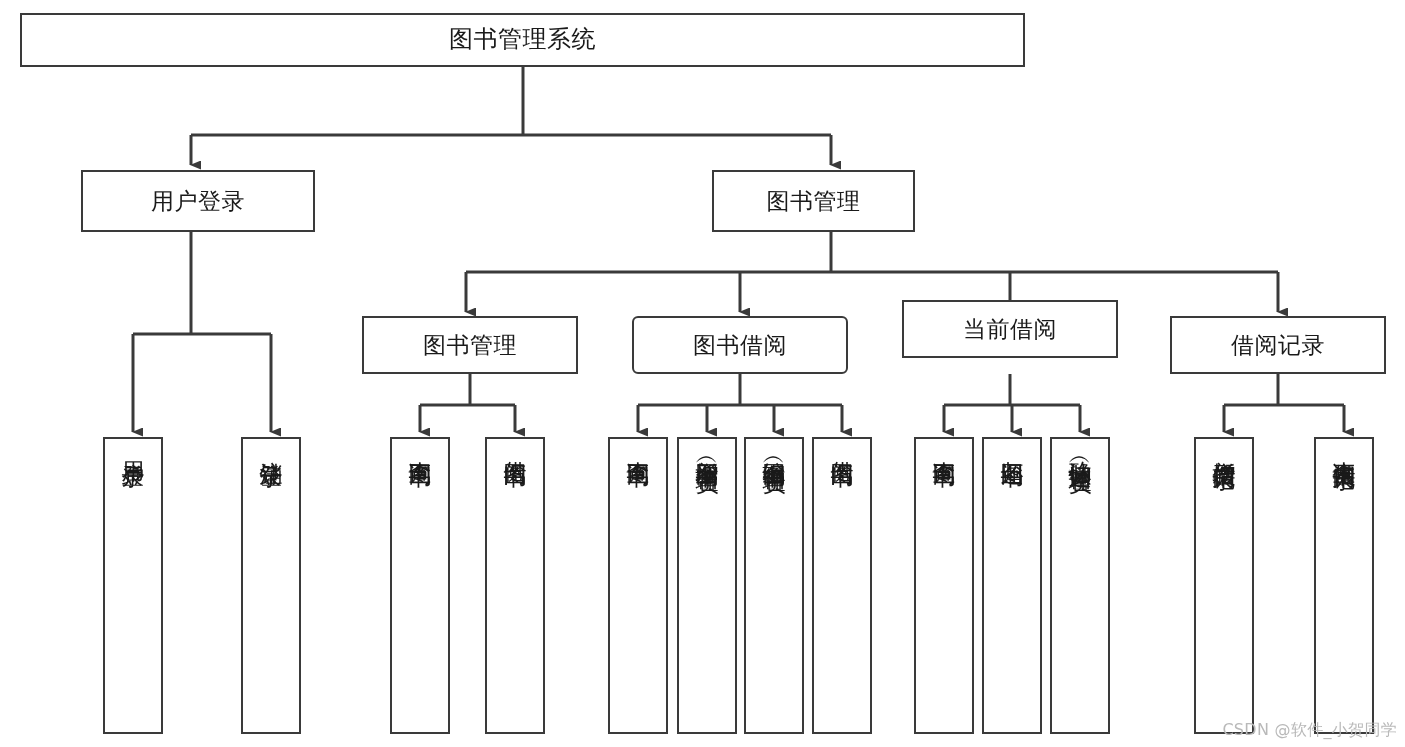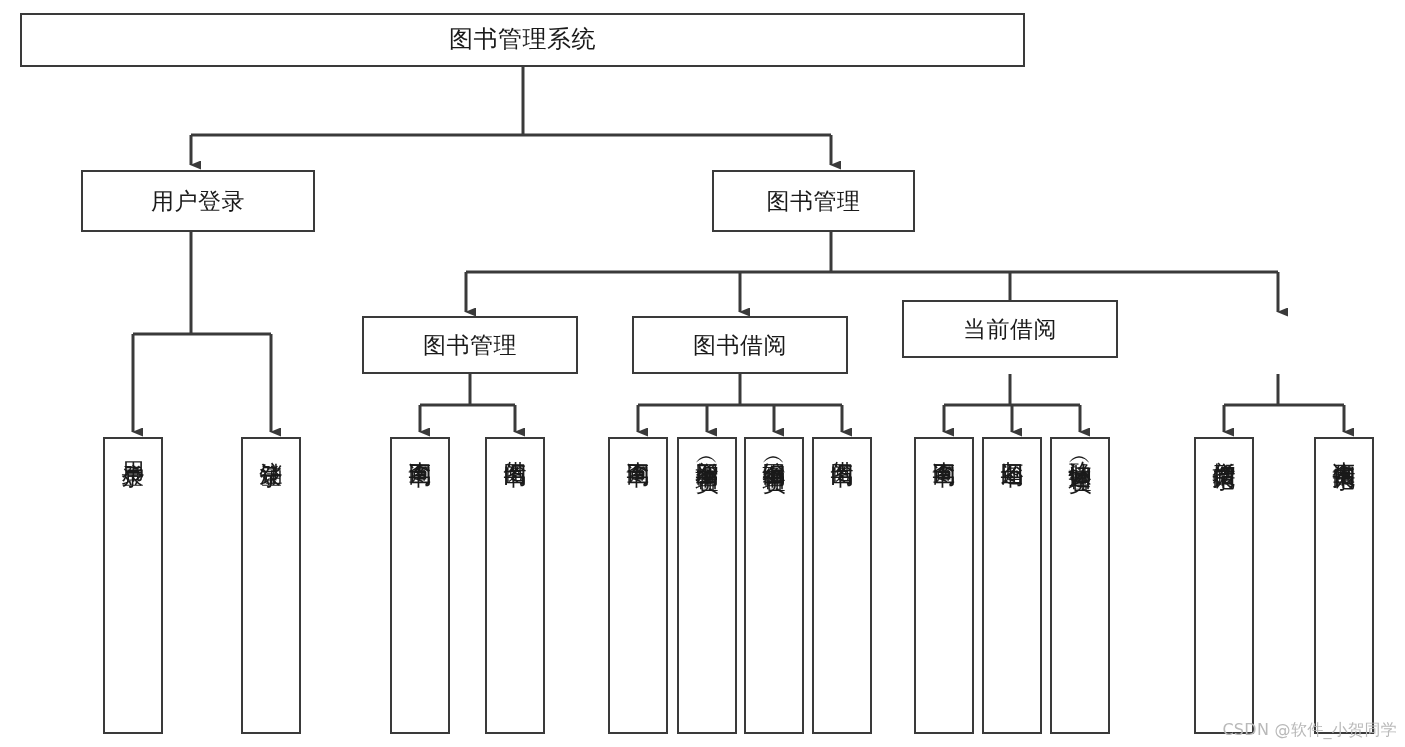--- a/index.html
+++ b/index.html
@@ -141,28 +141,31 @@
   </div>
 
   <div class="node horizontal" style="left:712px; top:170px; width:203px; height:62px;">
     <span class="node-label">图书管理</span>
   </div>
 
   <div class="node horizontal" style="left:362px; top:316px; width:216px; height:58px;">
     <span class="node-label">图书管理</span>
   </div>
 
-  <div class="node horizontal" style="left:632px; top:316px; width:216px; height:58px;">
+  <div class="node horizontal" style="left:632px; top:316px; width:216px; height:58px;border-radius:6px;">
     <span class="node-label">图书借阅</span>
   </div>
 
   <div class="node horizontal" style="left:902px; top:300px; width:216px; height:58px;">
     <span class="node-label">当前借阅</span>
   </div>
 
+  <div class="node horizontal" style="left:1170px; top:316px; width:216px; height:58px;">
+    <span class="node-label">借阅记录</span>
+  </div>
 
   <div class="node vertical" style="left:103px; top:437px; width:60px; height:297px;">
     <span class="node-label">用户登录</span>
   </div>
 
   <div class="node vertical" style="left:241px; top:437px; width:60px; height:297px;">
     <span class="node-label">注销登录</span>
   </div>
 
   <div class="node vertical" style="left:390px; top:437px; width:60px; height:297px;">

